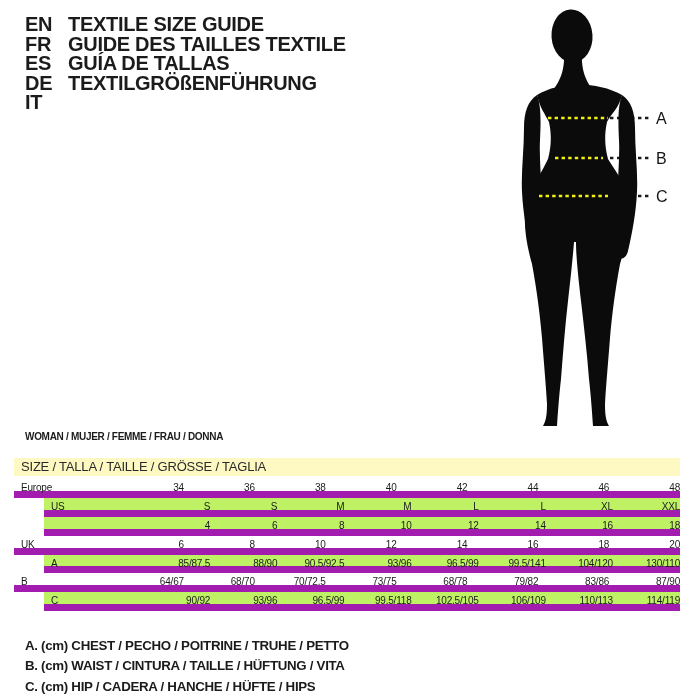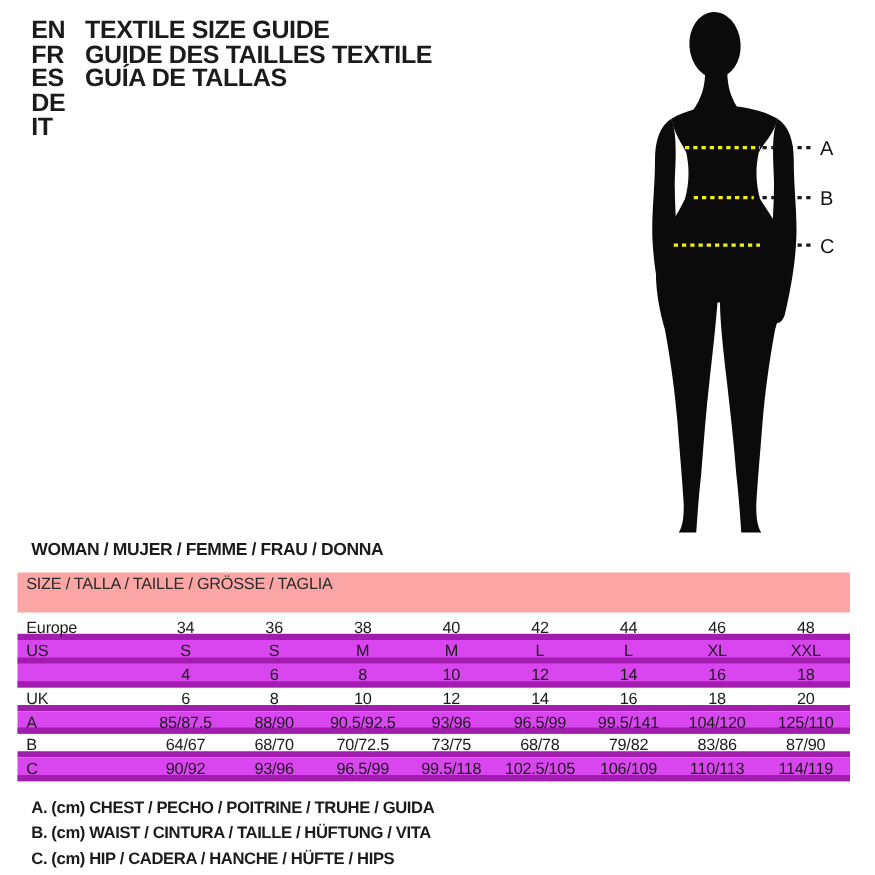--- a/index.html
+++ b/index.html
@@ -10,30 +10,30 @@
   
   .langs{position:absolute;left:25px;top:15px;}
   .lang-row{display:flex;height:19.5px;line-height:19.5px;
     font-size:20px;font-weight:700;letter-spacing:-0.3px;}
   .lang-code{width:43px;flex:0 0 43px;}
   
   .figure-wrap{position:absolute;left:505px;top:0;width:195px;height:432px;}
   .figure-wrap svg{display:block;}
   .marker-label{font-family:"Liberation Sans",sans-serif;font-size:16px;font-weight:400;fill:#141414;}
   
-  .woman-title{position:absolute;left:25px;top:431px;font-size:14px;font-weight:700;letter-spacing:-0.3px;}
+  .woman-title{position:absolute;left:25px;top:431px;font-size:10px;font-weight:700;letter-spacing:-0.3px;}
   
   .size-table{position:absolute;left:14px;top:458px;width:666px;}
-  .t-header{height:32px;line-height:18px;background:#fca5a5;padding-left:7px;
+  .t-header{height:18px;line-height:18px;background:#fef9c3;padding-left:7px;
     font-size:13px;font-weight:400;letter-spacing:-0.2px;margin-bottom:3px;color:#2a2a2a;}
-  .t-row{display:flex;height:18.9px;line-height:18.9px;font-size:13px;letter-spacing:-0.2px;
-    border-bottom:5px solid #a21caf;box-sizing:border-box;}
-  .t-row.shaded{background:#d946ef;}
+  .t-row{display:flex;height:18.9px;line-height:18.9px;font-size:10px;letter-spacing:-0.2px;
+    border-bottom:7px solid #a21caf;box-sizing:border-box;}
+  .t-row.shaded{background:#bef264;margin-left:30px;}
   .t-label{flex:0 0 92px;padding-left:7px;}
-  .t-cell{flex:1;text-align:center;}
+  .t-cell{flex:1;text-align:right;}
   
   .legend{position:absolute;left:25px;top:636px;}
   .legend-line{height:20.3px;line-height:20.3px;font-size:13.3px;font-weight:700;letter-spacing:-0.3px;}
 </style>
 </head>
 <body>
 
 <div id="screen">
 
   <div class="langs">
@@ -44,20 +44,21 @@
     <div class="lang-row">
       <span class="lang-code">FR</span>
       <span class="lang-label">GUIDE DES TAILLES TEXTILE</span>
     </div>
     <div class="lang-row">
       <span class="lang-code">ES</span>
       <span class="lang-label">GUÍA DE TALLAS</span>
     </div>
     <div class="lang-row">
       <span class="lang-code">DE</span>
+      <span class="lang-label">TEXTILGRÖßENFÜHRUNG</span>
     </div>
     <div class="lang-row">
       <span class="lang-code">IT</span>
     </div>
   </div>
 
   <div class="figure-wrap">
     <svg width="195" height="432" viewBox="0 0 195 432">
 
       <line x1="70" y1="118" x2="147" y2="118" stroke-width="2.6" stroke-dasharray="3.4 3.6" stroke="#1a1a1a"></line>
@@ -155,21 +156,21 @@
 
     <div class="t-row shaded">
       <span class="t-label">A</span>
       <span class="t-cell">85/87.5</span>
       <span class="t-cell">88/90</span>
       <span class="t-cell">90.5/92.5</span>
       <span class="t-cell">93/96</span>
       <span class="t-cell">96.5/99</span>
       <span class="t-cell">99.5/141</span>
       <span class="t-cell">104/120</span>
-      <span class="t-cell">125/110</span>
+      <span class="t-cell">130/110</span>
     </div>
 
     <div class="t-row">
       <span class="t-label">B</span>
       <span class="t-cell">64/67</span>
       <span class="t-cell">68/70</span>
       <span class="t-cell">70/72.5</span>
       <span class="t-cell">73/75</span>
       <span class="t-cell">68/78</span>
       <span class="t-cell">79/82</span>
@@ -184,18 +185,18 @@
       <span class="t-cell">96.5/99</span>
       <span class="t-cell">99.5/118</span>
       <span class="t-cell">102.5/105</span>
       <span class="t-cell">106/109</span>
       <span class="t-cell">110/113</span>
       <span class="t-cell">114/119</span>
     </div>
   </div>
 
   <div class="legend">
-    <div class="legend-line">A. (cm) CHEST / PECHO / POITRINE / TRUHE / GUIDA</div>
+    <div class="legend-line">A. (cm) CHEST / PECHO / POITRINE / TRUHE / PETTO</div>
     <div class="legend-line">B. (cm) WAIST / CINTURA / TAILLE / HÜFTUNG / VITA</div>
     <div class="legend-line">C. (cm) HIP / CADERA / HANCHE / HÜFTE / HIPS</div>
   </div>
 
 </div>
 
 </body></html>

